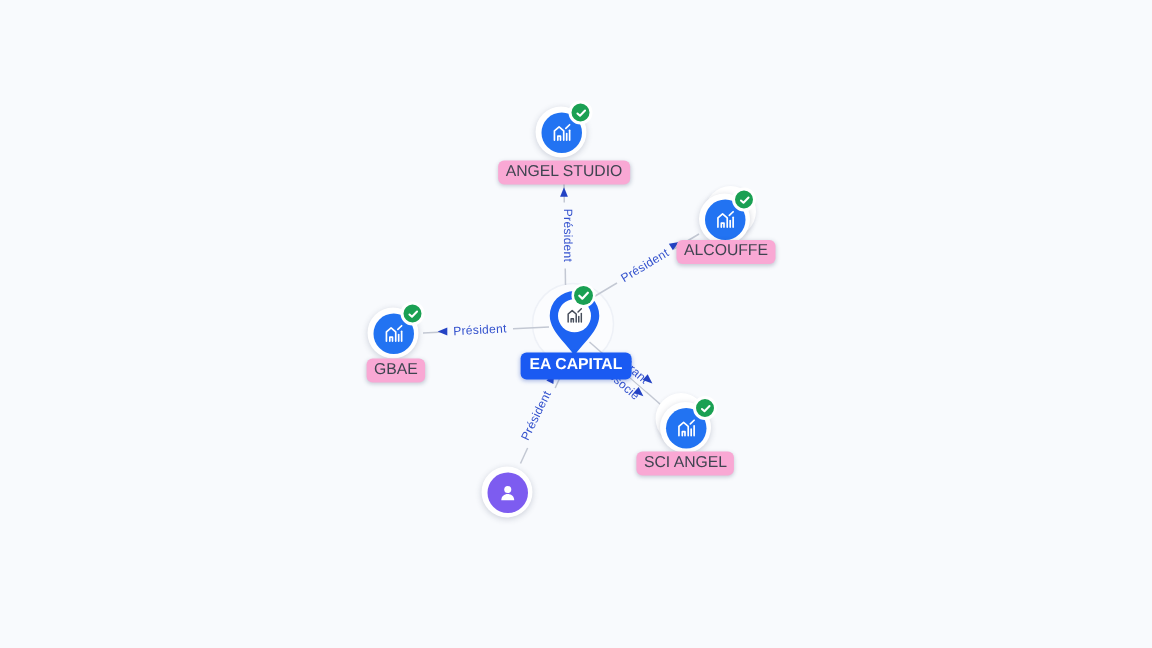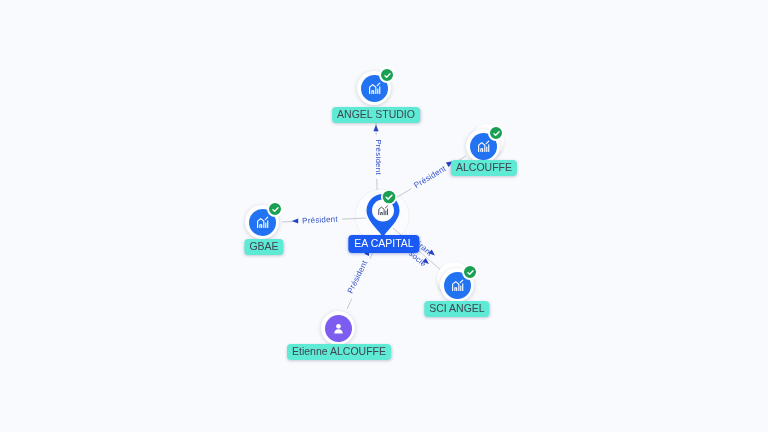--- a/index.html
+++ b/index.html
@@ -10,22 +10,22 @@
   .edge-label{font-family:"Liberation Sans",sans-serif;font-size:8px;fill:#3351cd;letter-spacing:.2px;text-anchor:middle;dominant-baseline:central;}
   .edge-mask{fill:#f8fafd;}
   .edge-arrow{fill:#2443c4;}
   .halo{fill:#fbfcfe;stroke:#eef1f7;stroke-width:1;}
   .node{position:absolute;width:34px;height:34px;border-radius:50%;background:#fff;box-shadow:0 1px 4px rgba(50,60,90,.22);cursor:pointer;}
   .node-back{position:absolute;width:34px;height:34px;border-radius:50%;background:#fff;box-shadow:0 1px 3px rgba(50,60,90,.14);}
   .node-inner{position:absolute;inset:3.5px;border-radius:50%;display:flex;align-items:center;justify-content:center;}
   .node-inner.company{background:#2273f2;}
   .node-inner.person{background:#7d5cf0;}
   .badge{position:absolute;top:-4px;right:-4px;width:16px;height:16px;border-radius:50%;background:#1aa053;border:2px solid #fff;box-sizing:border-box;display:flex;align-items:center;justify-content:center;}
-  .pill{position:absolute;transform:translateX(-50%);white-space:nowrap;background:#5eead4;color:#3e4450;font-size:10.5px;line-height:13px;padding:1px 5px 2px;border-radius:4px;box-shadow:0 1px 3px rgba(44,55,90,.25);cursor:pointer;}
-  .pill.center{background:#1a5af2;color:#fff;font-weight:normal;font-size:10.5px;padding:2px 6px 3px;box-shadow:0 1px 3px rgba(20,60,180,.35);}
+  .pill{position:absolute;transform:translateX(-50%);white-space:nowrap;background:#f9a8d4;color:#3e4450;font-size:10.5px;line-height:13px;padding:1px 5px 2px;border-radius:4px;box-shadow:0 1px 3px rgba(44,55,90,.25);cursor:pointer;}
+  .pill.center{background:#1a5af2;color:#fff;font-weight:bold;font-size:10.5px;padding:2px 6px 3px;box-shadow:0 1px 3px rgba(20,60,180,.35);}
   .pin-wrap{position:absolute;left:361px;top:193px;width:44px;height:48px;cursor:pointer;}
   .pin-wrap svg{overflow:visible;}
 </style>
 </head>
 <body>
 
 <div class="stage">
 
   <svg class="edges-layer" width="768" height="432">
 
@@ -174,16 +174,15 @@
         <circle cx="28" cy="4" r="6.3" fill="#1aa053"></circle>
         <path d="M25.2 4.2 L27.2 6.1 L30.9 2.2" fill="none" stroke="#fff" stroke-width="1.5" stroke-linecap="round" stroke-linejoin="round"></path>
       </g>
     </svg>
   </div>
 
   <div class="pill" style="left:376px;top:107px;">ANGEL STUDIO</div>
   <div class="pill" style="left:484px;top:160px;">ALCOUFFE</div>
   <div class="pill" style="left:264px;top:239px;">GBAE</div>
   <div class="pill" style="left:457px;top:301px;">SCI ANGEL</div>
-  <div class="pill" style="left:339px;top:344px;">Etienne ALCOUFFE</div>
   <div class="pill center" style="left:384px;top:235px;">EA CAPITAL</div>
 
 </div>
 
 </body></html>

